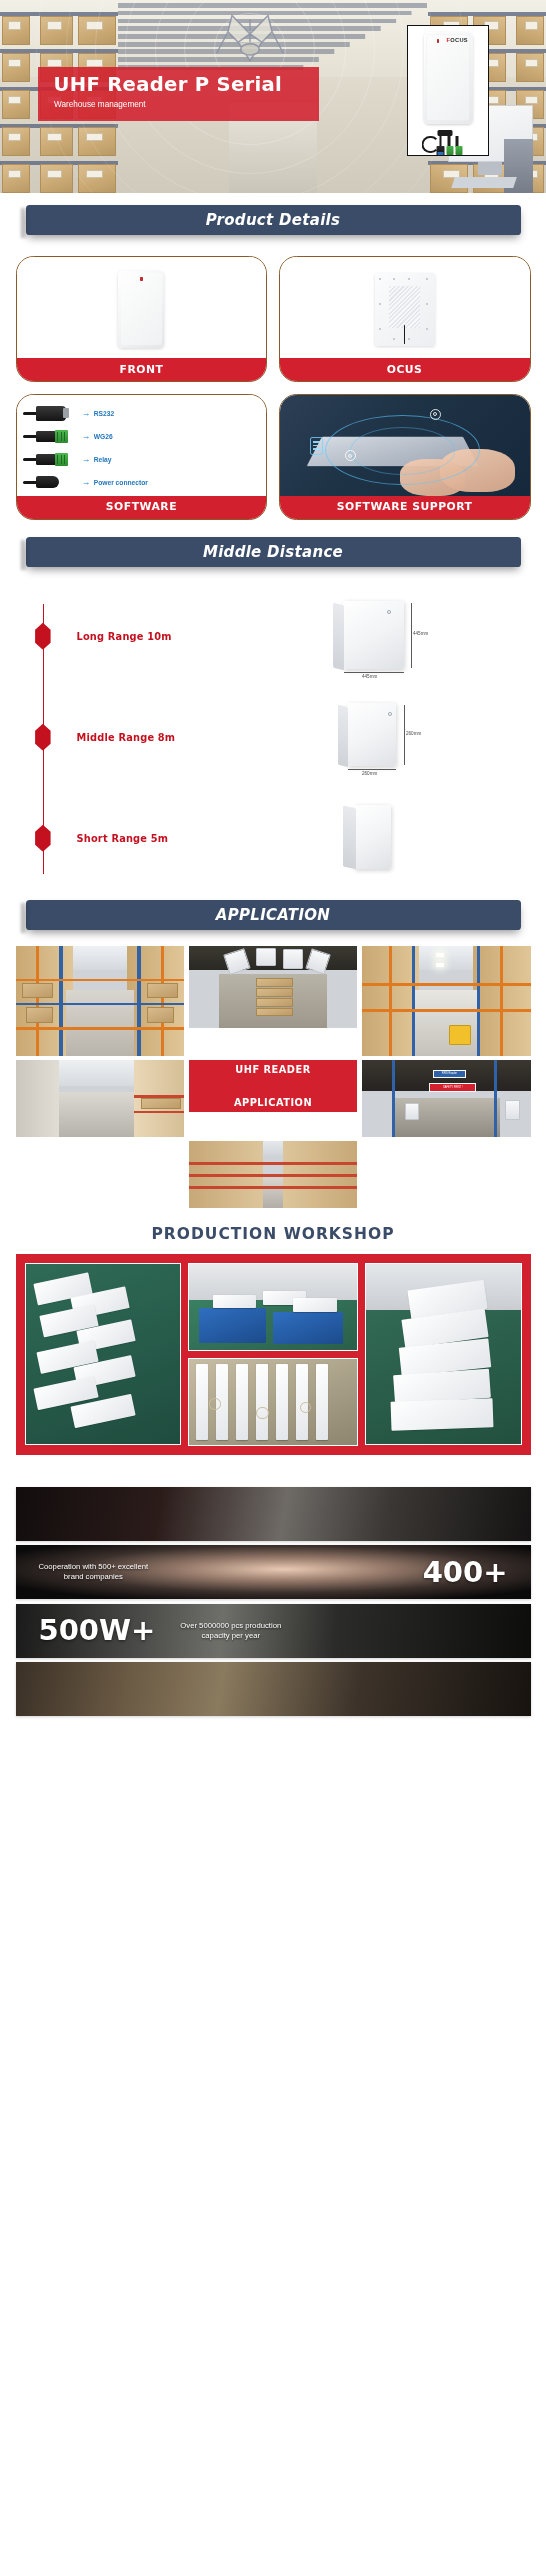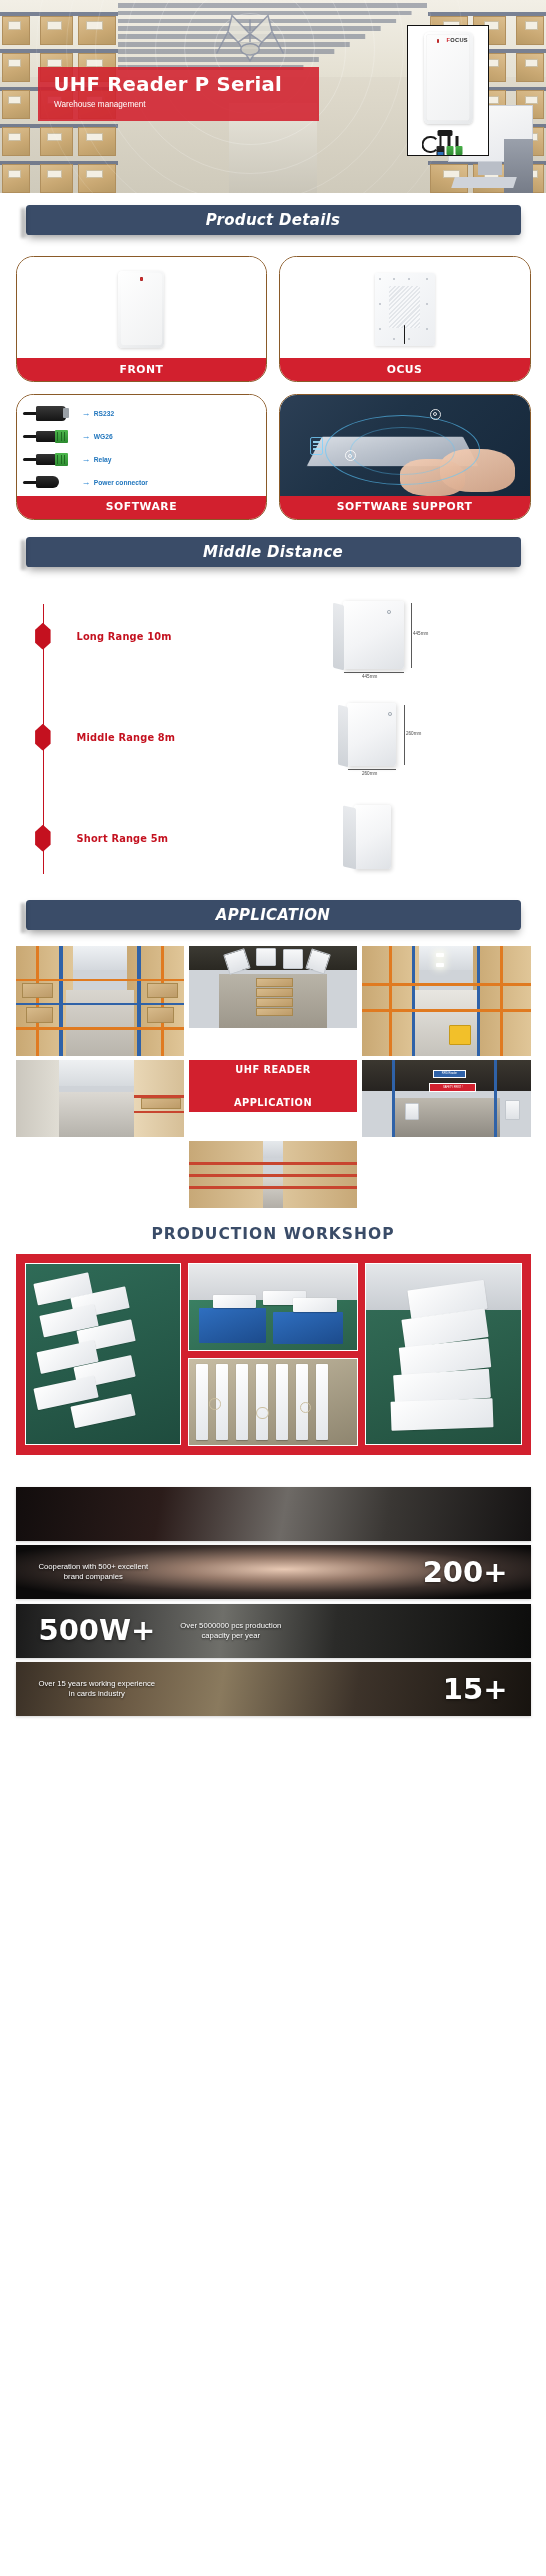--- a/index.html
+++ b/index.html
@@ -921,40 +921,35 @@
 
       <div class="stat numleft">
         <div class="stat-bg" style="background:linear-gradient(100deg,#120d0d 0%,#2b1c1a 28%,#6e6a66 52%,#3a3734 72%,#151313 100%);"></div>
       </div>
 
       <div class="stat numright">
         <div class="stat-bg" style="background:radial-gradient(ellipse at 52% 45%,#e8c9b4 0%,#9a7d6d 26%,#3a2f2b 56%,#0b0a0a 82%);"></div>
         <div class="stat-inner">
           <div class="stat-desc" style="white-space:pre-line;">Cooperation with 500+ excellent
 brand companies</div>
-          <div class="stat-num lg">200+</div>
+          <div class="stat-num lg">400+</div>
         </div>
       </div>
 
       <div class="stat numleft">
         <div class="stat-bg" style="background:linear-gradient(95deg,#1a1a1a 0%,#4a4a48 24%,#6f6f6a 40%,#2b2b29 62%,#0d0d0c 100%);"></div>
         <div class="stat-inner">
           <div class="stat-num lg">500W+</div>
           <div class="stat-desc" style="white-space:pre-line;text-align:center;">Over 5000000 pcs production
 capacity per year</div>
         </div>
       </div>
 
       <div class="stat numright">
         <div class="stat-bg" style="background:linear-gradient(100deg,#3a3026 0%,#6b5a44 22%,#8a7a5e 40%,#3d332a 66%,#17130f 100%);"></div>
-        <div class="stat-inner">
-          <div class="stat-desc" style="white-space:pre-line;">Over 15 years working experience
-in cards industry</div>
-          <div class="stat-num lg">15+</div>
-        </div>
       </div>
 
     </div>
   </div>
 
   <div class="spacer"></div>
 </div>
 
 
 </body></html>

